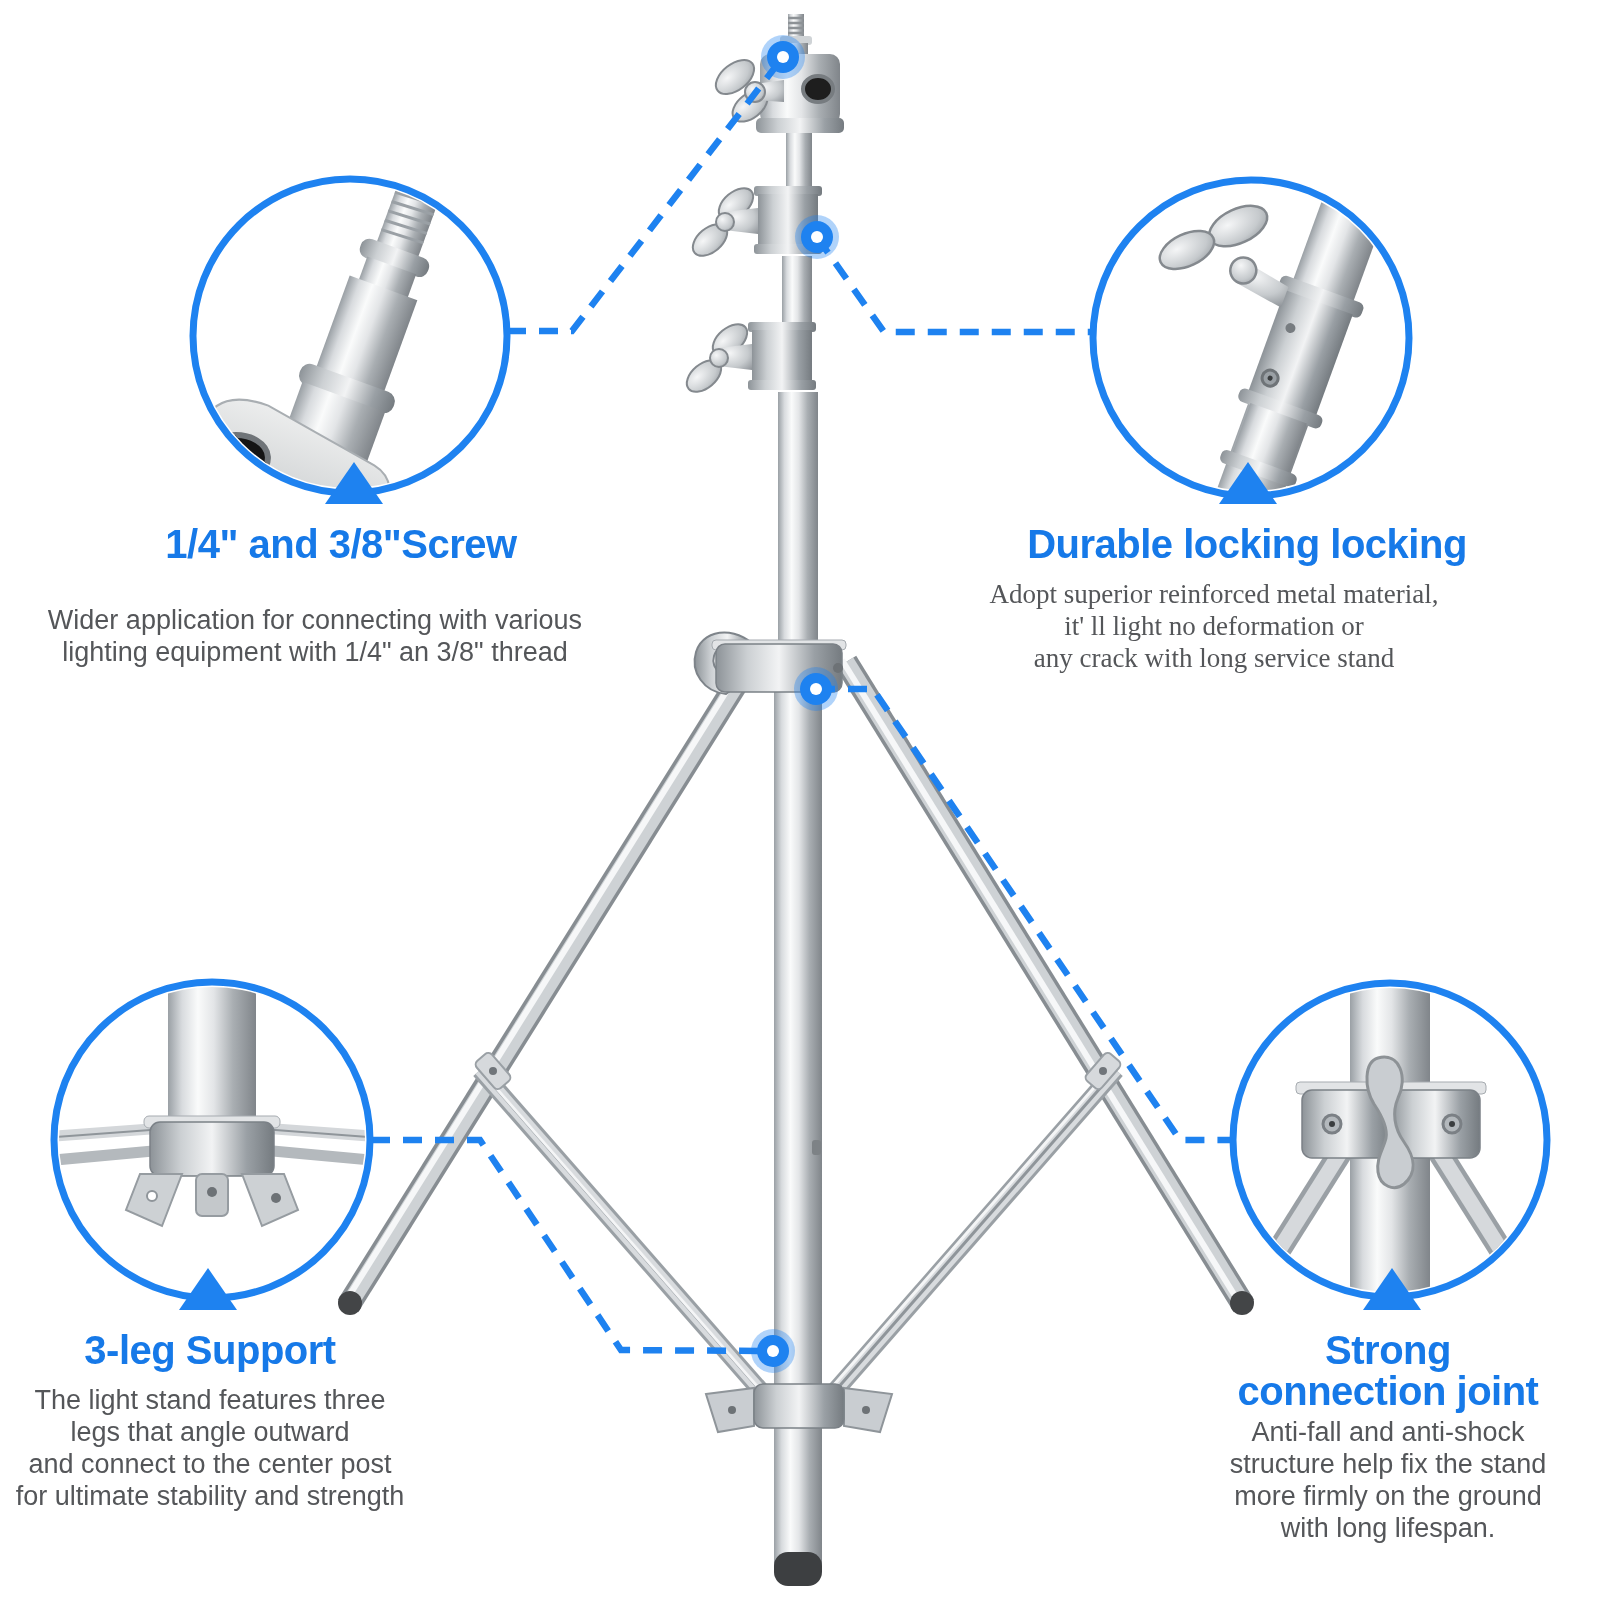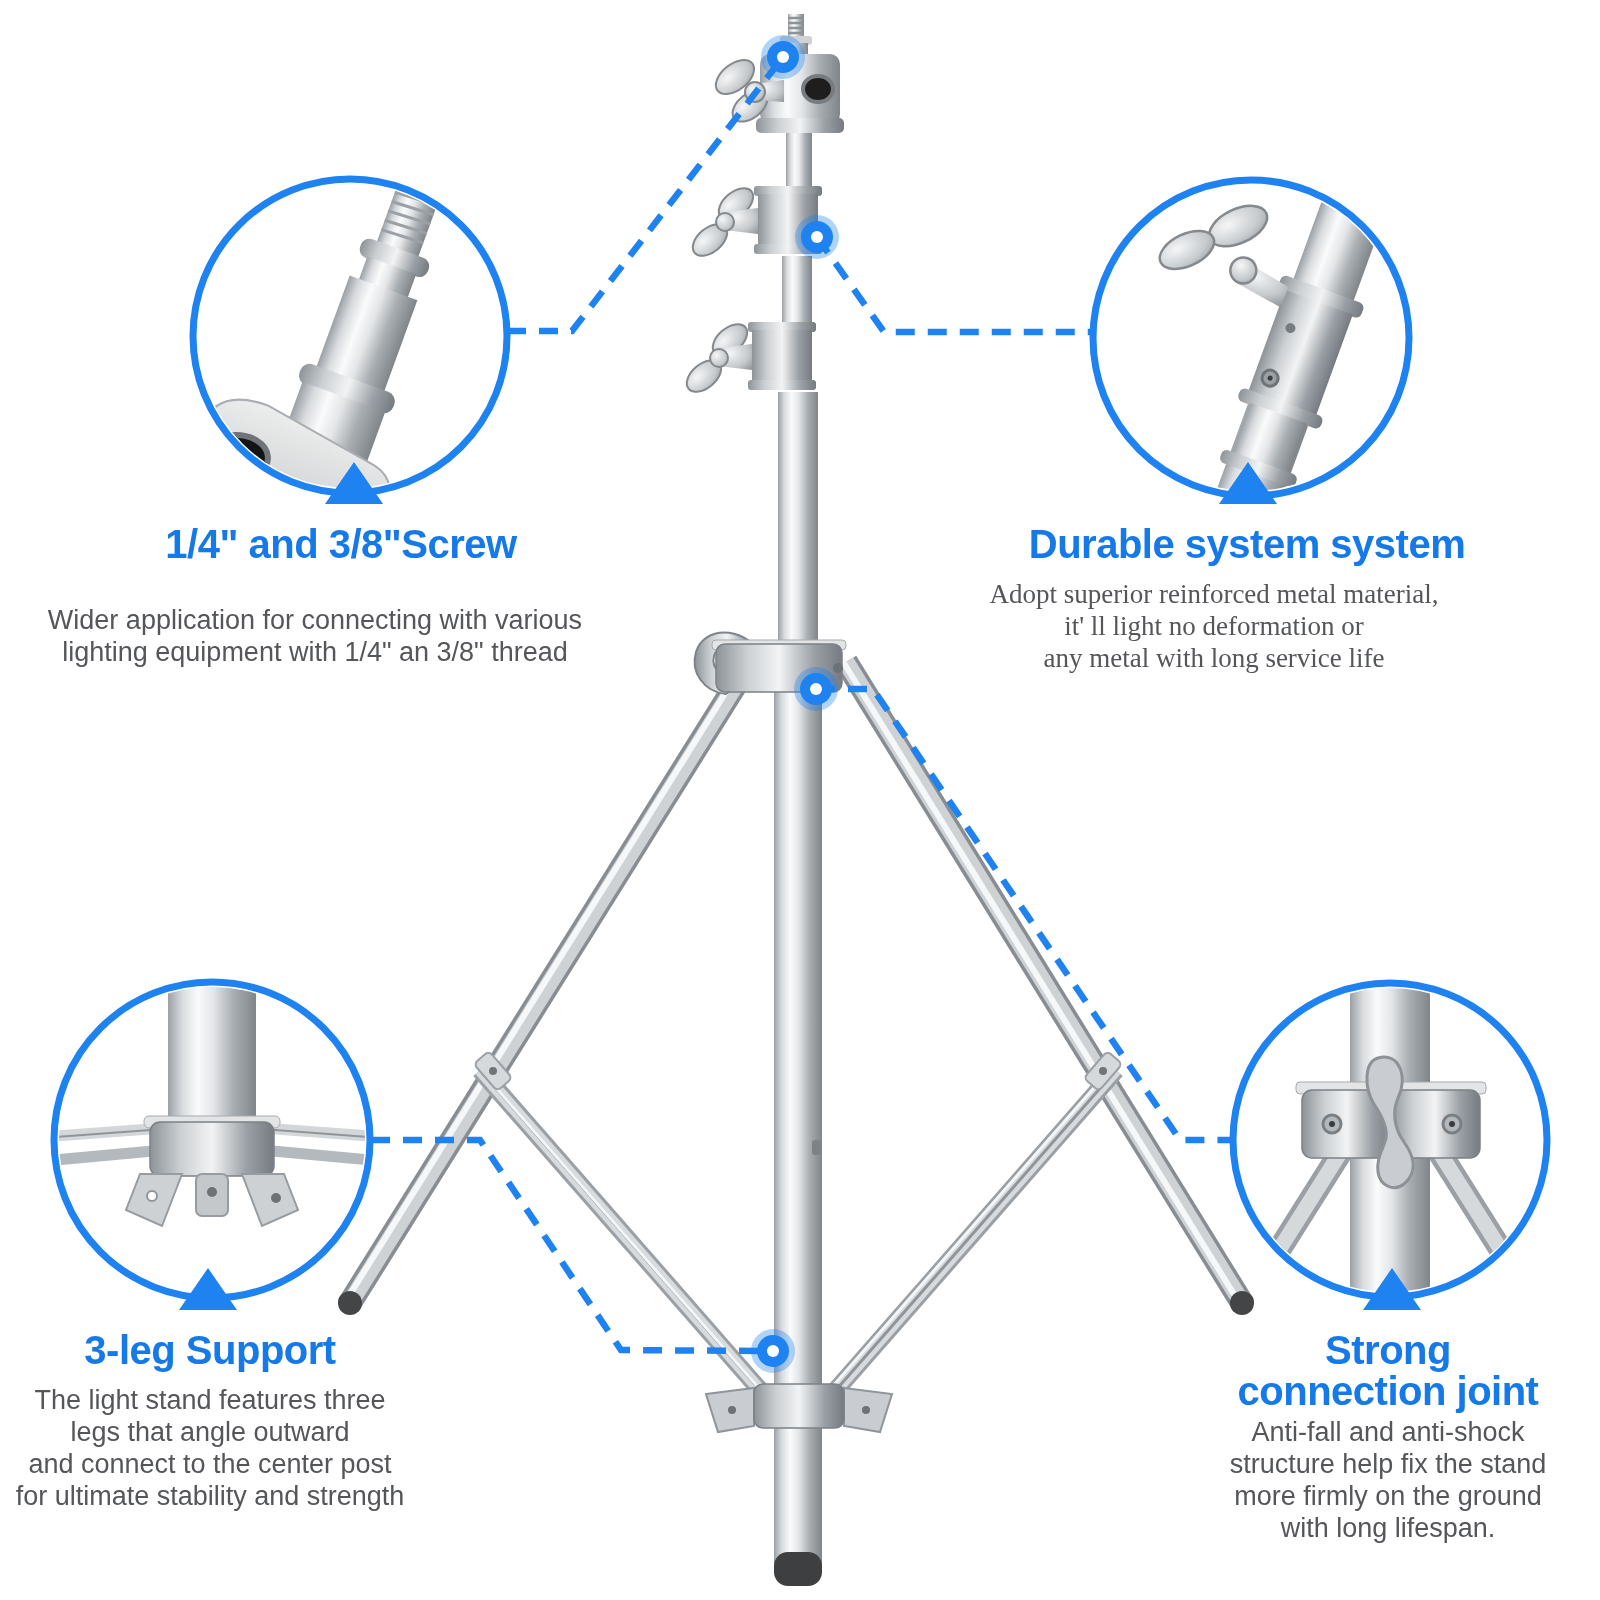--- a/index.html
+++ b/index.html
@@ -293,25 +293,25 @@
     <polygon points="1392,1268 1363,1310 1421,1310"></polygon>
   </g>
 </svg>
 
   <div class="txt heading" style="left:41px;top:522px;width:600px;">1/4" and 3/8"Screw</div>
   <div class="txt" style="left:15px;top:604px;width:600px;">
     <div class="bodyline">Wider application for connecting with various</div>
     <div class="bodyline">lighting equipment with 1/4" an 3/8" thread</div>
   </div>
 
-  <div class="txt heading" style="left:947px;top:522px;width:600px;">Durable system system</div>
+  <div class="txt heading" style="left:947px;top:522px;width:600px;">Durable locking locking</div>
   <div class="txt" style="left:914px;top:578px;width:600px;font-family:Liberation Serif, serif;">
     <div class="bodyline">Adopt superior reinforced metal material,</div>
     <div class="bodyline">it' ll light no deformation or</div>
-    <div class="bodyline">any metal  with long service life</div>
+    <div class="bodyline">any crack  with long service stand</div>
   </div>
 
   <div class="txt heading" style="left:-90px;top:1328px;width:600px;">3-leg Support</div>
   <div class="txt" style="left:-90px;top:1384px;width:600px;">
     <div class="bodyline">The light stand features three</div>
     <div class="bodyline">legs that angle outward</div>
     <div class="bodyline">and connect to the center post</div>
     <div class="bodyline">for ultimate stability and strength</div>
   </div>
 

